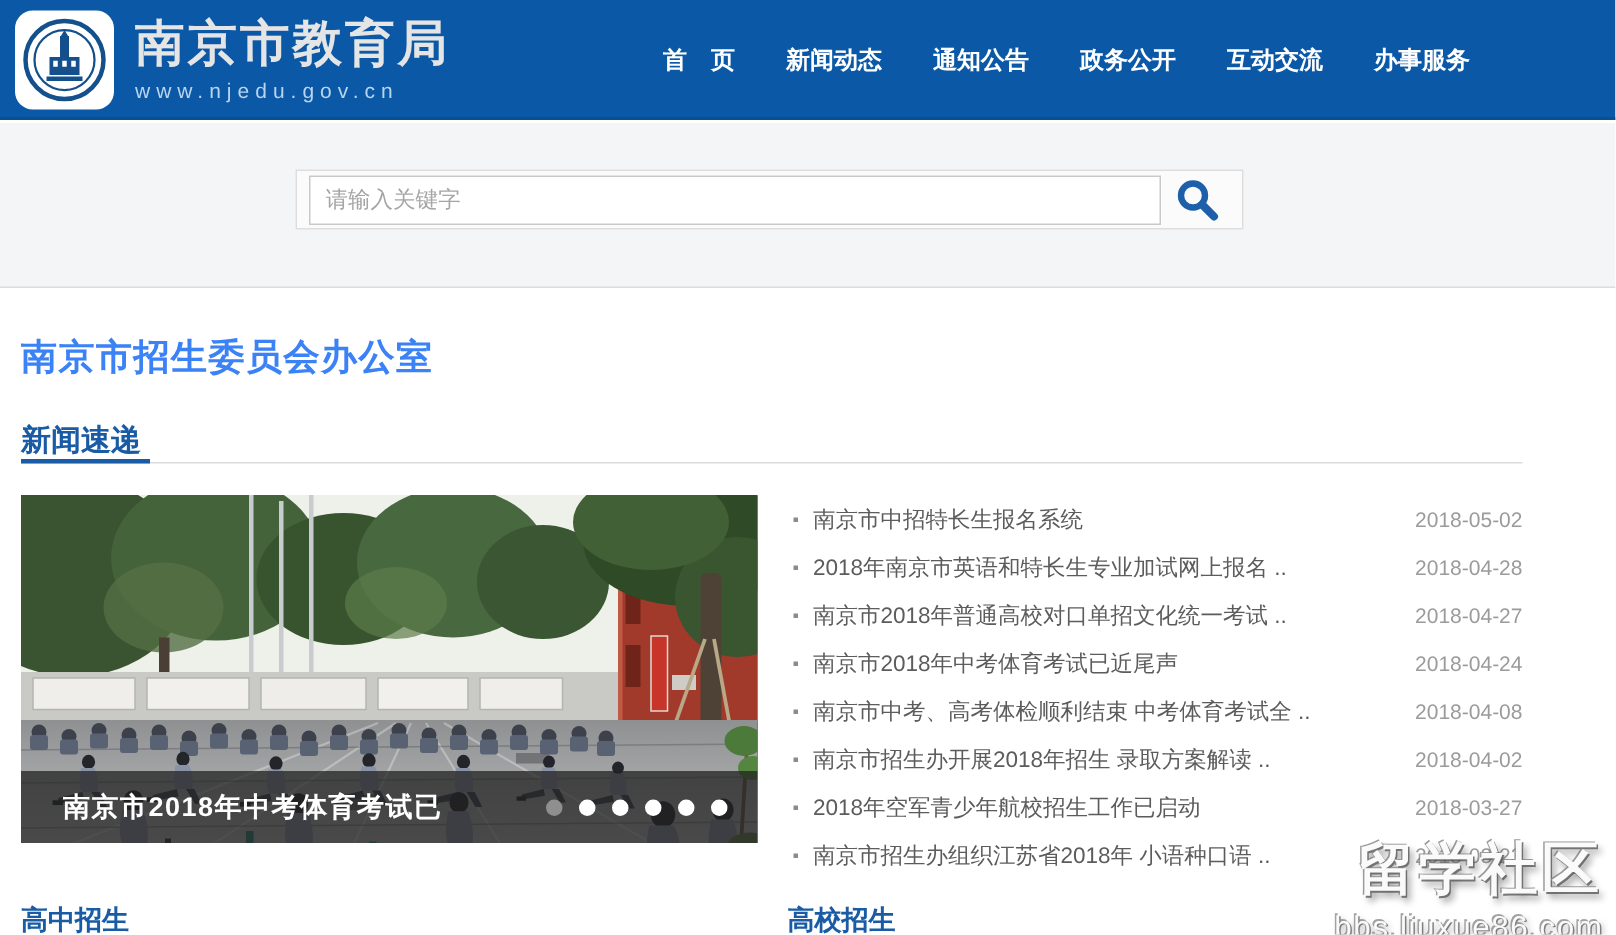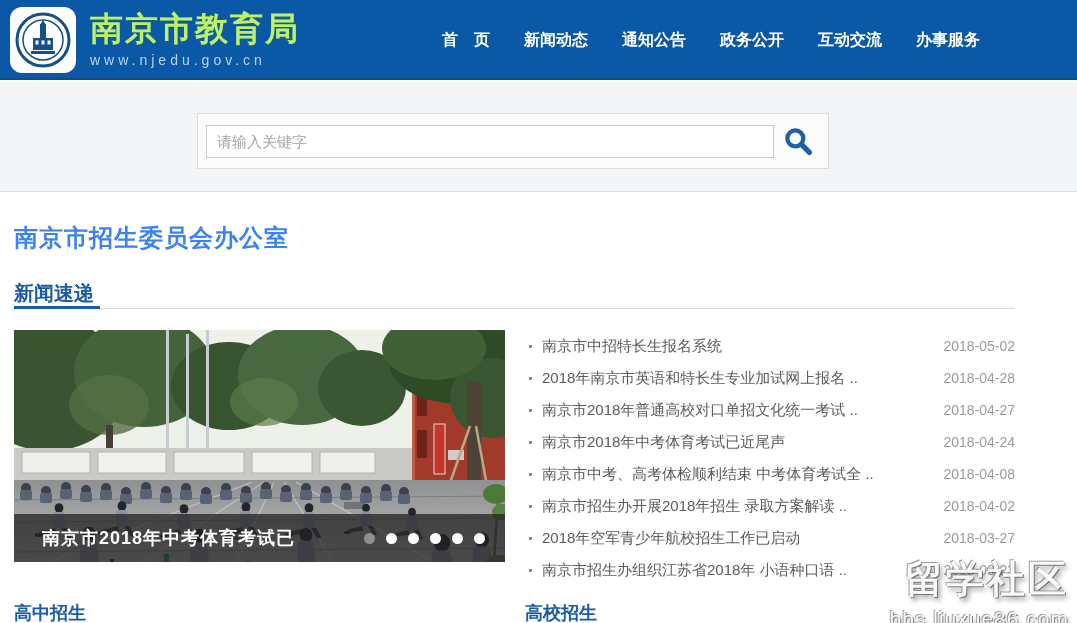--- a/index.html
+++ b/index.html
@@ -15,41 +15,41 @@
     position:absolute; top:0; left:0; width:1077px; height:80px;
     background:#0a58a6; border-bottom:2px solid #09508f;
   }
   .logo-badge{
     position:absolute; left:10px; top:7px; width:66px; height:66px;
     background:#ffffff; border-radius:12px;
     display:flex; align-items:center; justify-content:center;
   }
   .site-text{ position:absolute; left:90px; top:11px; }
   .site-name{
-    color:#bef264; font-size:33px; font-weight:bold; letter-spacing:2px; line-height:36px;
+    color:#e5e5e5; font-size:33px; font-weight:bold; letter-spacing:2px; line-height:36px;
   }
   .site-url{
     color:#b9d4ee; font-size:14px; letter-spacing:4px; margin-top:5px;
   }
   .top-nav{
     position:absolute; right:80px; top:0; height:80px;
     display:flex; align-items:center;
   }
   .top-nav a{
     color:#ffffff; font-size:16px; font-weight:bold; text-decoration:none;
     padding:0 17px; white-space:nowrap;
   }
 
   
   .search-band{
     position:absolute; top:82px; left:0; width:1077px; height:110px;
     background:#f4f5f6; border-bottom:1px solid #dddddd;
   }
   .search-box{
-    position:absolute; left:197px; top:31px; width:632px; height:56px;
+    position:absolute; left:197px; top:31px; width:632px; height:40px;
     background:#fbfbfb; border:1px solid #ddd;
     display:flex; align-items:center; padding:0 6px 0 8px;
   }
   .search-input{
     flex:1; height:33px; border:1px solid #c9c9c9; background:#fff;
     font-size:15px; padding:0 10px; color:#333; outline:none;
     font-family:"Liberation Sans","DejaVu Sans",sans-serif;
   }
   .search-input::placeholder{ color:#a5a5a5; }
   .search-btn{

